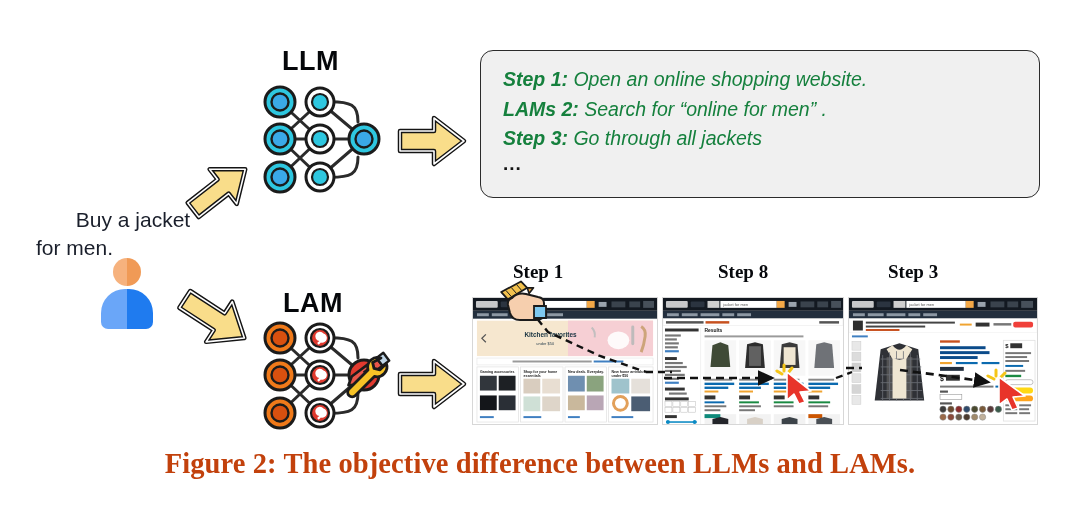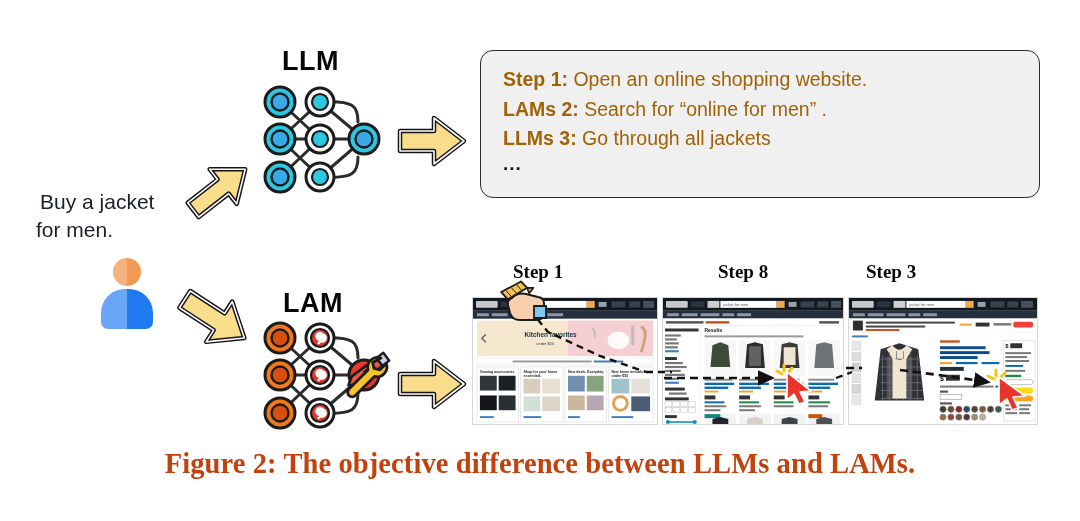--- a/index.html
+++ b/index.html
@@ -12,21 +12,21 @@
 
   
   .abs{position:absolute;}
 
   
   #prompt-text{
     left:36px;top:188px;width:190px;
     font-size:21px;color:#1a1f2b;line-height:1.32;
     text-align:center;font-family:"Liberation Sans",sans-serif;
   }
-  #prompt-line1{display:block;text-align:left;padding-left:4px;}
+  #prompt-line1{display:block;text-align:center;padding-left:4px;margin-top:18px;}
   #prompt-line2{display:block;text-align:left;padding-right:24px;}
 
   
   #avatar{left:96px;top:258px;width:62px;height:72px;}
   #avatar-head{
     position:absolute;left:17px;top:0;width:28px;height:28px;
     border-radius:50%;background:#f4a870;
     background:linear-gradient(90deg,#f6b27e 0 50%,#f09a56 50% 100%);
   }
   #avatar-body{
@@ -57,34 +57,34 @@
   #arrow-llm-out{left:396px;top:112px;width:72px;height:58px;}
   #arrow-lam-out{left:396px;top:355px;width:72px;height:58px;}
 
   
   #steps-box{
     left:480px;top:50px;width:560px;height:148px;
     background:#f0f0f0;border:1.6px solid #2b2b2b;border-radius:13px;
     box-sizing:border-box;padding:14px 22px 10px 22px;
   }
   .step-line{
-    font-size:19.5px;color:#a16207;line-height:1.52;
-    white-space:nowrap;font-family:"Liberation Sans",sans-serif;
+    font-size:19.5px;color:#15803d;line-height:1.52;
+    white-space:nowrap;font-family:"Liberation Sans",sans-serif;font-style:italic;
   }
   .step-line b{font-weight:bold;}
   #steps-ellipsis{font-size:19px;font-weight:bold;color:#131313;line-height:1.1;letter-spacing:1px;}
 
   
   .step-caption{
     font-size:19px;font-weight:bold;color:#07090d;
     font-family:Liberation Serif, serif;
   }
   #cap1{left:513px;top:261px;}
   #cap2{left:718px;top:261px;}
-  #cap3{left:866px;top:261px;}
+  #cap3{left:888px;top:261px;}
 
   
   .shot{
     background:#ffffff;border:1px solid #d7d7d7;overflow:hidden;
     box-sizing:border-box;
   }
   #shot1{left:472px;top:297px;width:186px;height:128px;}
   #shot2{left:662px;top:297px;width:182px;height:128px;}
   #shot3{left:848px;top:297px;width:190px;height:128px;}
   .shot svg{width:100%;height:100%;display:block;}
@@ -246,21 +246,21 @@
   <div class="abs" id="steps-box">
     <div class="step-line">
       <b>Step 1:</b>
       <span>Open an online shopping website.</span>
     </div>
     <div class="step-line">
       <b>LAMs 2:</b>
       <span>Search for  “online for men” .</span>
     </div>
     <div class="step-line">
-      <b>LLMs 3:</b>
+      <b>Step 3:</b>
       <span>Go through all jackets</span>
     </div>
     <div id="steps-ellipsis">...</div>
   </div>
 
   <div class="abs step-caption" id="cap1">Step 1</div>
   <div class="abs step-caption" id="cap2">Step 8</div>
   <div class="abs step-caption" id="cap3">Step 3</div>
 
   <div class="abs shot" id="shot1">

